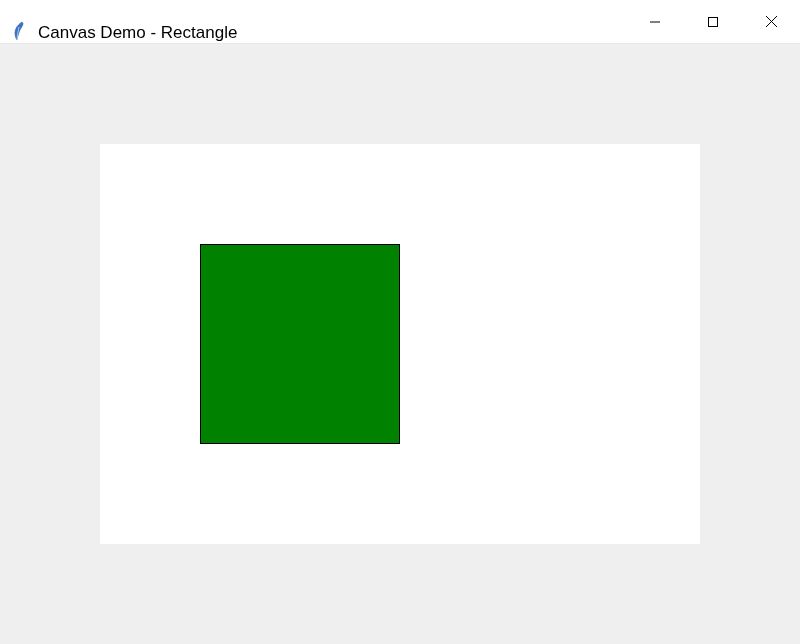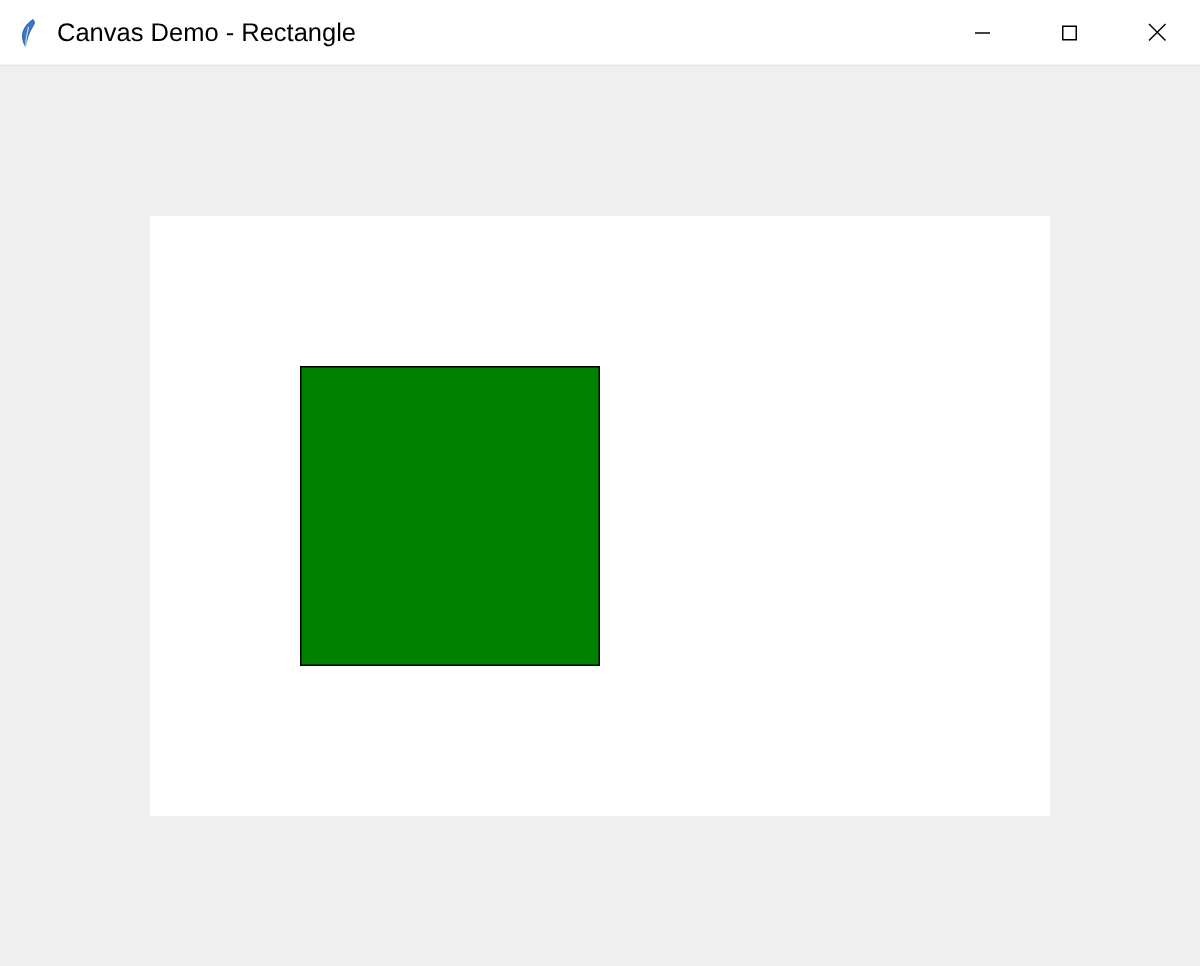--- a/index.html
+++ b/index.html
@@ -11,21 +11,21 @@
       width: 800px;
       height: 644px;
       background: #f0f0f0;
       font-family: "Segoe UI", Tahoma, sans-serif;
       overflow: hidden;
     }
     .titlebar {
       height: 44px;
       background: #ffffff;
       display: flex;
-      align-items: center;
+      align-items: flex-end;
       padding-left: 10px;
       border-bottom: 1px solid #e8e8e8;
     }
     .tk-icon {
       width: 18px;
       height: 24px;
       display: flex;
       align-items: center;
       justify-content: center;
       margin-right: 10px;

